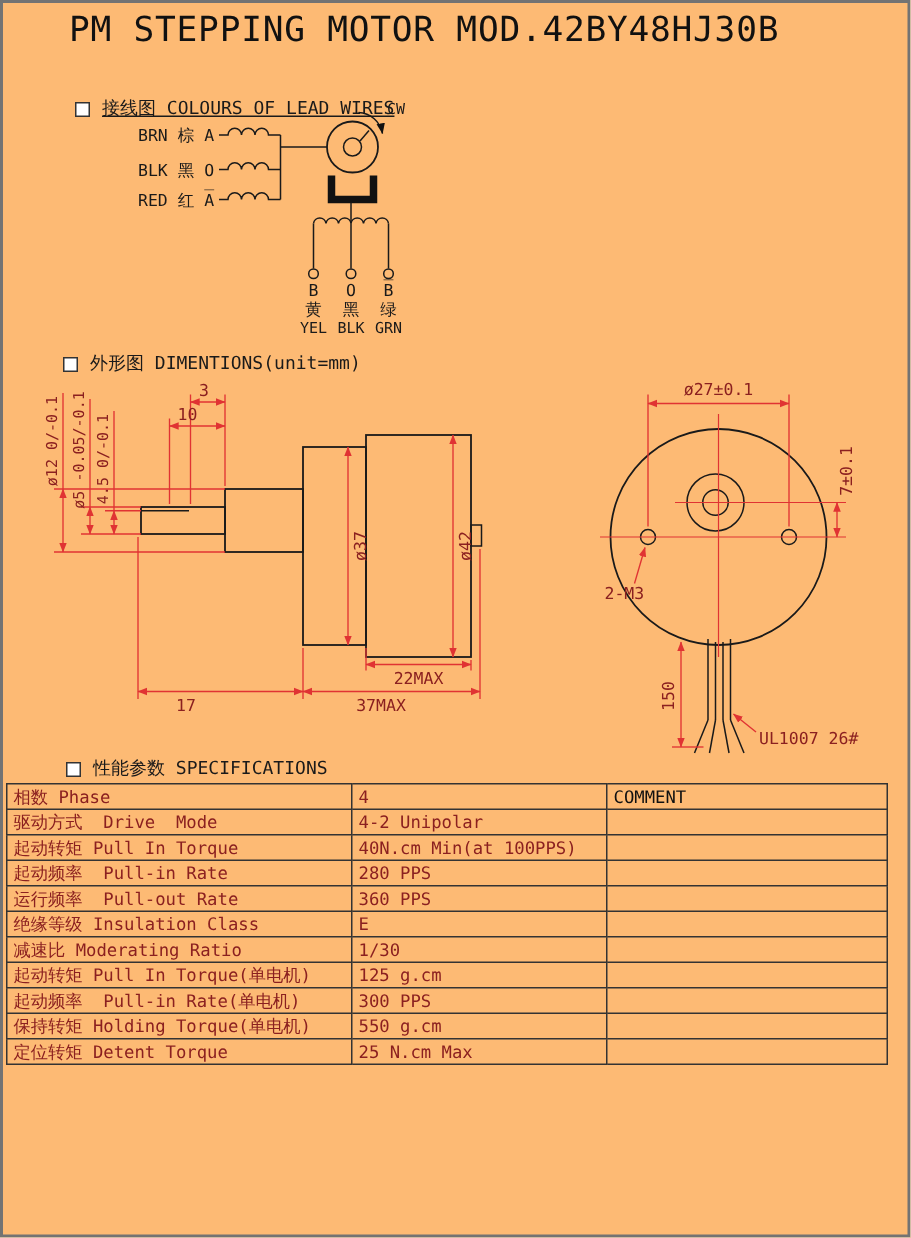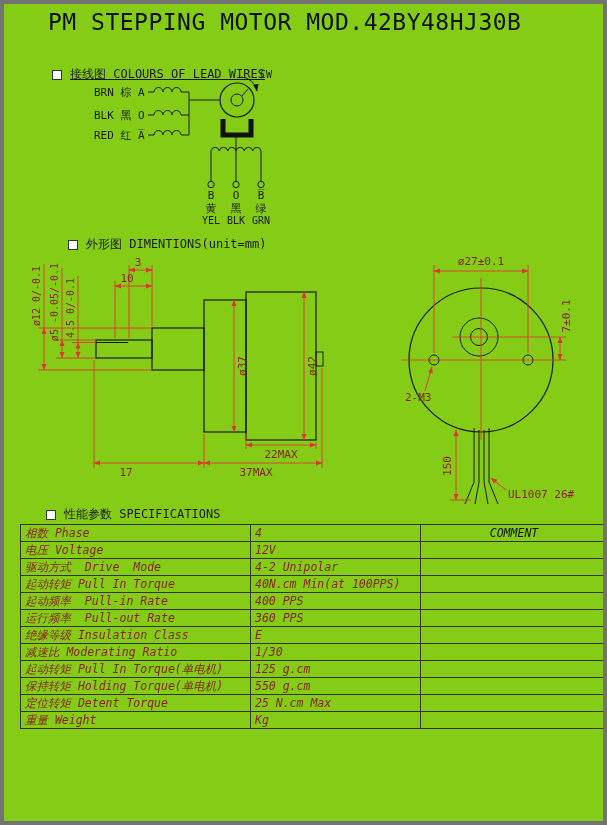--- a/index.html
+++ b/index.html
@@ -1,60 +1,60 @@
 <!DOCTYPE html>
 <html><head>
 <meta charset="utf-8">
 <style>
   * { margin:0; padding:0; box-sizing:border-box; }
   html,body { background:#e8e8e8; }
   body { font-family:"DejaVu Sans Mono", monospace; }
   .page {
-    position:relative; width:607px; height:825px; background:#84cc16;
-    border:4px solid #737373; overflow:hidden; margin:0;
+    position:relative; width:607px; height:825px; background:#fdba74;
+    border:2px solid #737373; overflow:hidden; margin:0;
   }
   .title {
     position:absolute; left:44px; top:5px; font-size:23px; color:#111;
     white-space:pre; letter-spacing:0.5px;
   }
   .sec-heading {
     position:absolute; display:flex; align-items:center; gap:8px;
     font-size:12px; color:#1a1a1a; white-space:pre;
   }
   .sec-heading .cb {
     width:10px; height:10px; border:1.5px solid #333; display:inline-block;
     background:#fff;
   }
   .h-wiring { left:48px; top:62px;text-decoration:underline; }
-  .h-dims   { left:64px; top:232px;align-items:center; }
+  .h-dims   { left:40px; top:232px;align-items:center; }
   .h-specs  { left:42px; top:502px; }
   svg { position:absolute; overflow:visible; }
   .svg-wiring { left:80px; top:62px; }
   .svg-dims   { left:20px; top:248px; }
   .bk  { stroke:#1a1a1a; fill:none; stroke-width:1.2; }
   .bk2 { stroke:#1a1a1a; fill:none; stroke-width:1; }
   .thick { stroke:#111; fill:none; stroke-width:5; }
   .dim { stroke:#e03333; fill:none; stroke-width:0.9; }
   .cl  { stroke:#e03333; fill:none; stroke-width:0.8; stroke-dasharray:none; }
   .wt  { fill:#1a1a1a; font-size:11px; font-family:"DejaVu Sans Mono", monospace; }
   .wt2 { fill:#1a1a1a; font-size:10px; font-family:"DejaVu Sans Mono", monospace; }
   .dt  { fill:#8b2020; font-size:11px; font-family:"DejaVu Sans Mono", monospace; }
   .dts { fill:#8b2020; font-size:10px; font-family:"DejaVu Sans Mono", monospace; }
   table.specs {
-    position:absolute; left:16px; top:520px; width:587px;
-    border-collapse:collapse; table-layout:fixed;font-style:italic;
+    position:absolute; left:2px; top:520px; width:587px;
+    border-collapse:collapse; table-layout:fixed;
   }
   table.specs col.c1 { width:230px; }
   table.specs col.c2 { width:170px; }
   table.specs col.c3 { width:187px; }
   table.specs td {
     border:1px solid #333; height:17px; font-size:11.5px; color:#8b2020;
     padding:0 4px; white-space:pre; overflow:hidden; vertical-align:middle;
   }
-  table.specs td.comment { text-align:center; color:#111; }
+  table.specs td.comment { color:#111; }
 </style>
 </head>
 <body>
 
 <div class="page">
 
   <div class="title">PM STEPPING MOTOR MOD.42BY48HJ30B</div>
 
   <div class="sec-heading h-wiring">
     <span class="cb"></span>
@@ -235,43 +235,38 @@
         <col class="c3">
       </colgroup>
     <tbody>
     <tr>
       <td class="param">相数 Phase</td>
       <td class="value">4</td>
       <td class="comment">COMMENT</td>
     </tr>
 
 
-    <tr>
-      <td class="param">电压 Voltage</td>
-      <td class="value">12V</td>
-      <td class="comment"></td>
-    </tr>
 
     <tr>
       <td class="param">驱动方式  Drive  Mode</td>
       <td class="value">4-2 Unipolar</td>
       <td class="comment"></td>
     </tr>
 
 
 
     <tr>
       <td class="param">起动转矩 Pull In Torque</td>
       <td class="value">40N.cm Min(at 100PPS)</td>
       <td class="comment"></td>
     </tr>
 
     <tr>
       <td class="param">起动频率  Pull-in Rate</td>
-      <td class="value">400 PPS</td>
+      <td class="value">280 PPS</td>
       <td class="comment"></td>
     </tr>
 
     <tr>
       <td class="param">运行频率  Pull-out Rate</td>
       <td class="value">360 PPS</td>
       <td class="comment"></td>
     </tr>
 
     <tr>
@@ -285,35 +280,35 @@
       <td class="value">1/30</td>
       <td class="comment"></td>
     </tr>
 
     <tr>
       <td class="param">起动转矩 Pull In Torque(单电机)</td>
       <td class="value">125 g.cm</td>
       <td class="comment"></td>
     </tr>
 
+    <tr>
+      <td class="param">起动频率  Pull-in Rate(单电机)</td>
+      <td class="value">300 PPS</td>
+      <td class="comment"></td>
+    </tr>
 
 
     <tr>
       <td class="param">保持转矩 Holding Torque(单电机)</td>
       <td class="value">550 g.cm</td>
       <td class="comment"></td>
     </tr>
 
     <tr>
       <td class="param">定位转矩 Detent Torque</td>
       <td class="value">25 N.cm Max</td>
       <td class="comment"></td>
     </tr>
 
-    <tr>
-      <td class="param">重量 Weight</td>
-      <td class="value">Kg</td>
-      <td class="comment"></td>
-    </tr>
   </tbody>
   </table>
 
 </div>
 
 </body></html>

